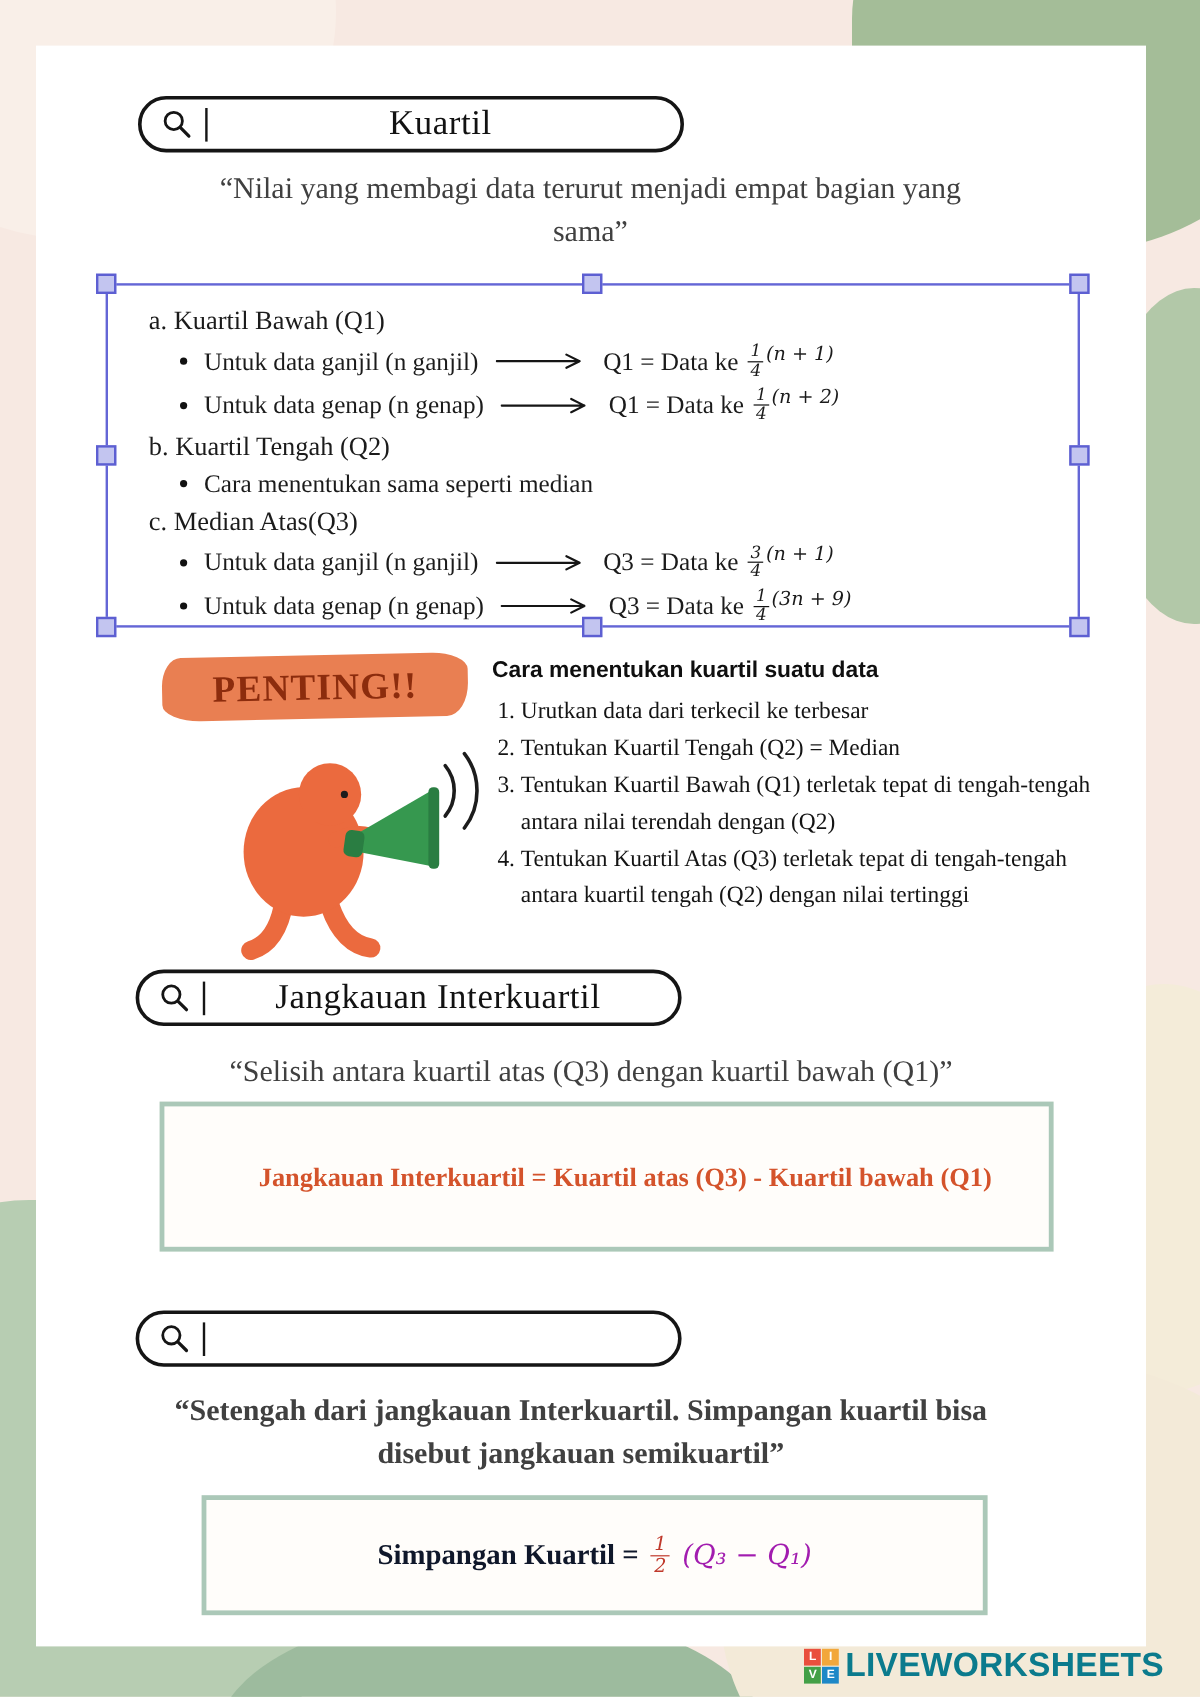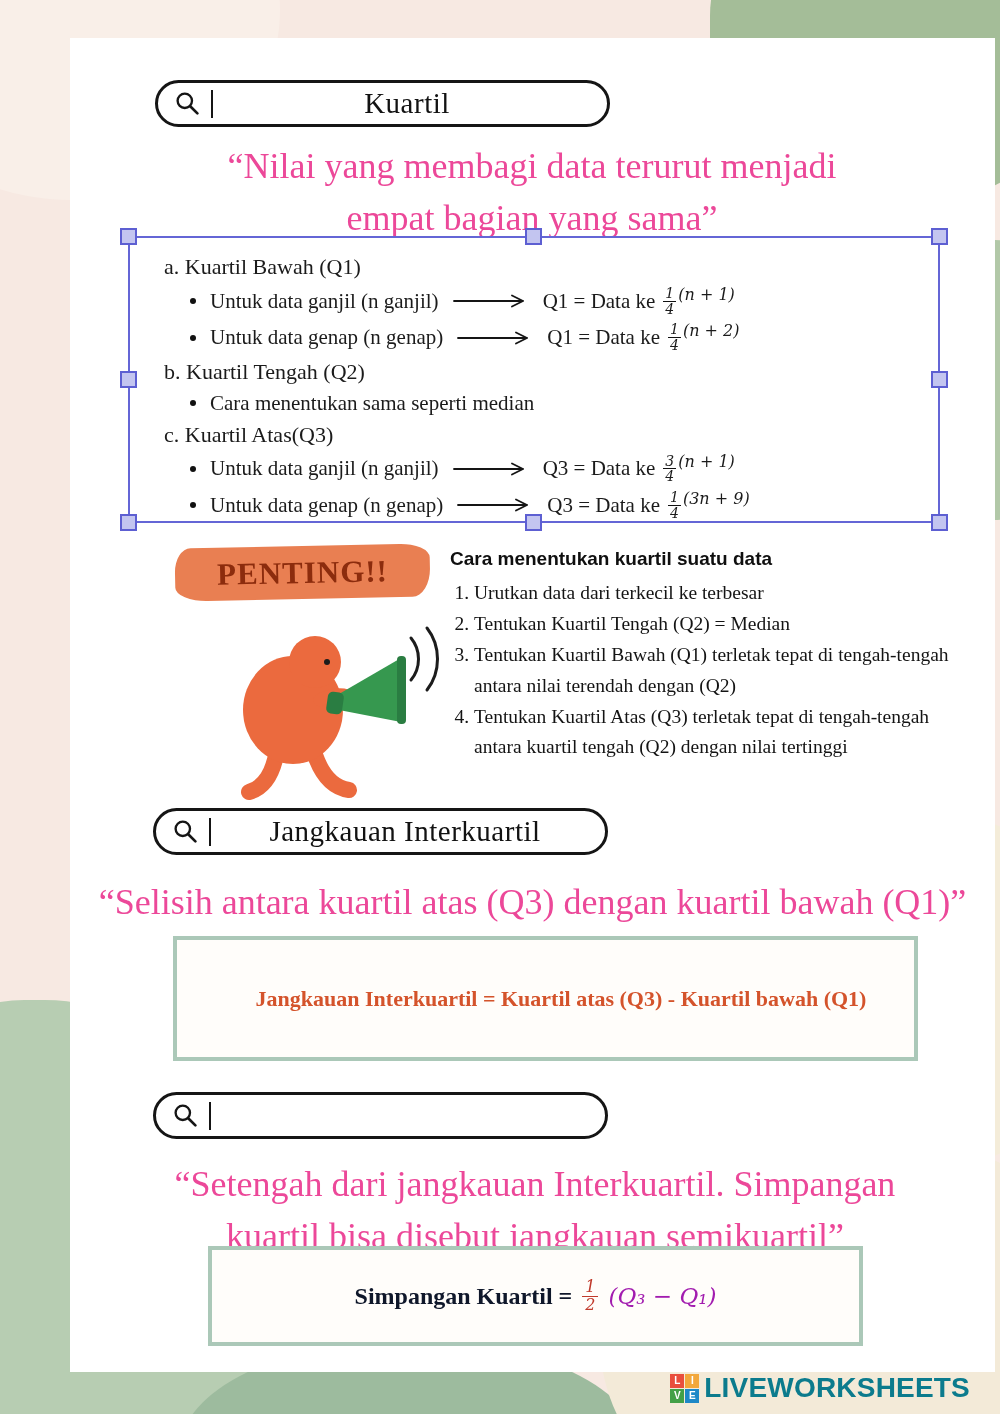--- a/index.html
+++ b/index.html
@@ -9,35 +9,35 @@
   
   .blob{position:absolute;}
   .blob-top-left{left:-140px;top:-180px;width:420px;height:380px;background:#f9efe8;border-radius:50%;}
   .blob-top-right{right:-90px;top:-120px;width:380px;height:330px;background:#a4bd98;border-radius:46% 54% 58% 42%;}
   .blob-right-mid{right:-70px;top:240px;width:150px;height:280px;background:#b2c8a8;border-radius:50%;}
   .blob-right-cream{right:-80px;top:820px;width:220px;height:340px;background:#f4ecd9;border-radius:50%;}
   .blob-bottom-left{left:-160px;top:1000px;width:430px;height:520px;background:#b7cdb2;border-radius:45% 55% 40% 60%;}
   .blob-bottom-green{left:180px;top:1340px;width:460px;height:220px;background:#9dbb9e;border-radius:50%;}
   .blob-bottom-right{right:-120px;top:1130px;width:520px;height:420px;background:#f3ead8;border-radius:50%;}
 
-  .card{position:absolute;left:30px;top:38px;width:925px;height:1334px;background:#ffffff;margin-left:40px;}
+  .card{position:absolute;left:30px;top:38px;width:925px;height:1334px;background:#ffffff;}
 
   
   .pill{position:absolute;height:47px;width:455px;border:3px solid #151515;border-radius:28px;
         background:#fff;display:flex;align-items:center;padding:0 16px;box-sizing:border-box;}
   .pill .sep{width:2px;height:28px;background:#151515;margin:0 10px 0 10px;flex:0 0 auto;}
   .pill-title{flex:1;text-align:center;font-size:29px;color:#121212;letter-spacing:.5px;}
   .pill-1{left:85px;top:42px;}
   .pill-2{left:83px;top:770px;}
   .pill-3{left:83px;top:1054px;}
 
-  .quote{position:absolute;text-align:center;font-size:36px;line-height:1.45;color:#ec4899;}
+  .quote{position:absolute;text-align:center;font-size:25px;line-height:1.45;color:#404040;}
   .q1{left:132px;top:102px;width:660px;}
   .q2{left:0;top:838px;width:925px;}
-  .q3{left:85px;top:1120px;width:760px;}
+  .q3{left:74px;top:1120px;width:760px;font-weight:bold;}
 
   
   .sel-box{position:absolute;left:58px;top:198px;width:812px;height:287px;border:2px solid #6466d6;
            background:#fff;box-sizing:border-box;padding:12px 8px 8px 34px;}
   .handle{position:absolute;width:17px;height:17px;background:#c3c5f0;border:2px solid #5d5fd2;box-sizing:border-box;}
   .h-nw{left:-10px;top:-10px;} .h-n{left:calc(50% - 9px);top:-10px;} .h-ne{right:-10px;top:-10px;}
   .h-w{left:-10px;top:calc(50% - 9px);} .h-e{right:-10px;top:calc(50% - 9px);}
   .h-sw{left:-10px;bottom:-10px;} .h-s{left:calc(50% - 9px);bottom:-10px;} .h-se{right:-10px;bottom:-10px;}
 
   .kgroup-label{font-size:22px;margin:4px 0 3px;}
@@ -58,21 +58,21 @@
   .cara{position:absolute;left:380px;top:510px;width:528px;}
   .cara-heading{font-family:"Liberation Sans",sans-serif;font-weight:700;font-size:19px;color:#0f0f0f;}
   .cara ol{margin:8px 0 0;padding-left:24px;font-size:19.5px;line-height:1.55;color:#141414;}
   .cara li{margin-bottom:1px;}
 
   .character{position:absolute;left:145px;top:572px;}
 
   
   .formula-box{position:absolute;background:#fffdfa;border:4px solid #abc8b8;box-sizing:border-box;
                display:flex;align-items:center;justify-content:center;}
-  .fbox1{left:103px;top:898px;width:745px;height:125px;padding-left:31px;}
+  .fbox1{left:103px;top:880px;width:745px;height:125px;padding-left:31px;}
   .ftext{font-weight:700;font-size:22px;color:#d4532b;white-space:nowrap;}
   .fbox2{left:138px;top:1208px;width:655px;height:100px;gap:10px;}
   .ftext2{font-weight:700;font-size:24px;color:#0f172a;}
   .frac-red{display:inline-flex;flex-direction:column;align-items:center;font-size:16px;line-height:1.05;
             font-style:italic;font-family:"DejaVu Serif",serif;color:#c0392b;}
   .frac-red .fnum{border-bottom:1.5px solid #c0392b;padding:0 3px;}
   .mtail-mid{font-style:italic;font-family:"DejaVu Serif",serif;font-size:23px;color:#a21caf;}
 
   
   .footer{position:absolute;right:30px;top:1372px;display:flex;align-items:center;gap:5px;cursor:pointer;}
@@ -152,21 +152,21 @@
         </span>
       </div>
 
       <div class="kgroup-label">b. Kuartil Tengah (Q2)</div>
 
       <div class="krow">
         <span class="dot"></span>
         <span>Cara menentukan sama seperti median</span>
       </div>
 
-      <div class="kgroup-label">c. Kuartil Atas(Q3)</div>
+      <div class="kgroup-label">c. Median Atas(Q3)</div>
 
       <div class="krow">
         <span class="dot"></span>
         <span>Untuk data ganjil (n ganjil)</span>
         <svg class="arrow" width="78" height="16" viewBox="0 0 78 16">
           <path d="M1 8 H70 M70 8 L59 2.5 M70 8 L59 13.5" stroke="#151515" stroke-width="1.8" fill="none" stroke-linecap="round"></path>
         </svg>
         <span class="kresult">
           <span>Q3 = Data ke</span>
           <span class="frac">

